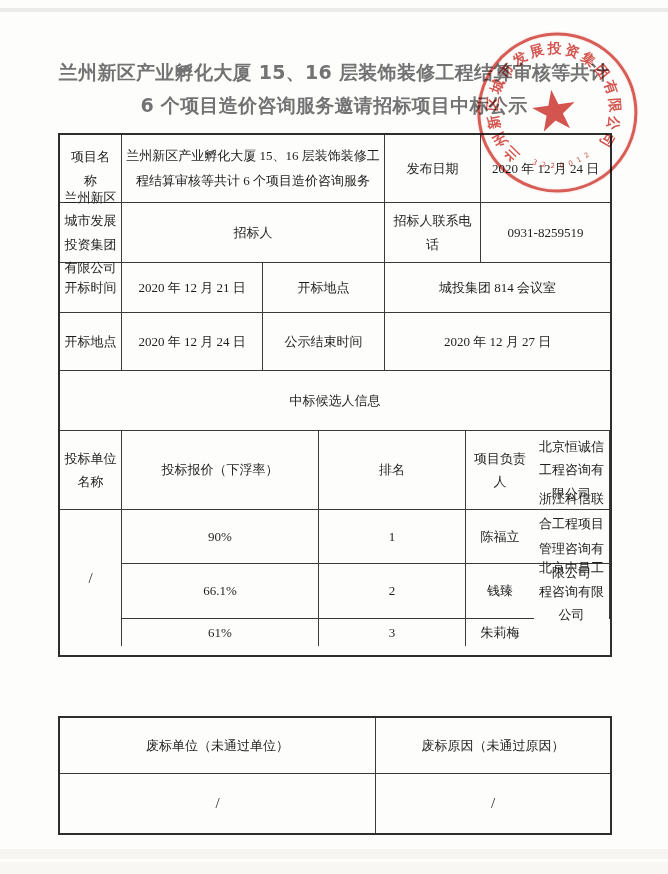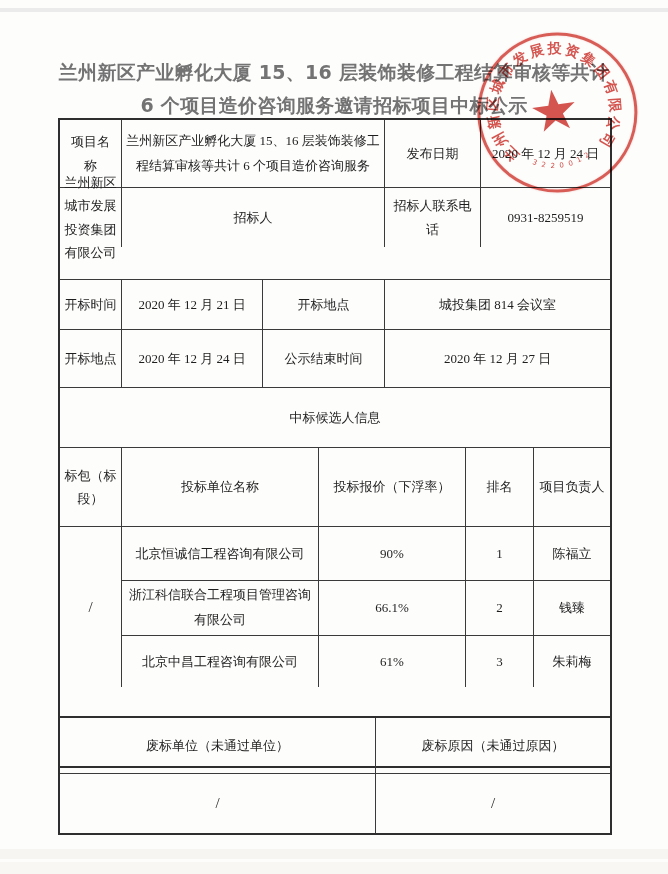--- a/index.html
+++ b/index.html
@@ -16,36 +16,36 @@
 
   .doc-title{
     position:absolute;top:56px;left:20px;width:628px;
     text-align:center;font-family:"DejaVu Sans","Liberation Sans",sans-serif;
     font-weight:700;font-size:19px;line-height:33px;color:#737373;
     letter-spacing:.3px;
   }
 
   
   .tbl{position:absolute;left:58px;width:554px;border:2px solid #2e2e2e;box-sizing:border-box;background:transparent;}
-  .main-tbl{top:118px;height:650px;}
+  .main-tbl{top:133px;height:524px;}
   .rej-tbl{top:716px;height:119px;}
   .grp{display:grid;box-sizing:border-box;}
   .cell{
     display:flex;align-items:center;justify-content:center;text-align:center;
-    box-sizing:border-box;font-size:13px;line-height:1.8;padding:14px 4px;
+    box-sizing:border-box;font-size:13px;line-height:1.8;padding:2px 4px;
     border-right:1.5px solid #3a3a3a;border-bottom:1.5px solid #3a3a3a;
   }
   .cell.nr{border-right:none;}
   .cell.nb{border-bottom:none;}
   .narrow{padding:2px 10px;}
   .wrap2{line-height:1.9;}
 
   
   .gA{grid-template-columns:62px 263px 96px 1fr;grid-template-rows:68px 59px;}
-  .gB{grid-template-columns:62px 141px 122px 1fr;grid-template-rows:50px 57px;margin-top:32px;}
+  .gB{grid-template-columns:62px 141px 122px 1fr;grid-template-rows:50px 57px;}
   .gS{grid-template-columns:1fr;grid-template-rows:59px;}
   .gC{grid-template-columns:62px 197px 147px 68px 1fr;grid-template-rows:79px 54px 55px 1fr;}
   .span-rows{grid-row:2/5;}
   .gR{grid-template-columns:316px 1fr;grid-template-rows:56px 1fr;border-radius:13px;}
   .slash{font-size:15px;}
 
   
   .stamp{
     position:absolute;left:471px;top:27px;width:166px;height:166px;
     mix-blend-mode:multiply;transform:rotate(-8deg);pointer-events:none;
@@ -107,21 +107,20 @@
     <div class="cell nb">2020 年 12 月 24 日</div>
     <div class="cell nb">公示结束时间</div>
     <div class="cell nr nb">2020 年 12 月 27 日</div>
   </div>
 
   <div class="grp gS" style="border-top:1.5px solid #3a3a3a;">
     <div class="cell nr nb">中标候选人信息</div>
   </div>
 
   <div class="grp gC" style="border-top:1.5px solid #3a3a3a;">
-    <div class="cell">标包（标段）</div>
     <div class="cell">投标单位名称</div>
     <div class="cell">投标报价（下浮率）</div>
     <div class="cell">排名</div>
     <div class="cell nr">项目负责人</div>
 
     <div class="cell span-rows nb slash">/</div>
 
     <div class="cell">北京恒诚信工程咨询有限公司</div>
     <div class="cell">90%</div>
     <div class="cell">1</div>

